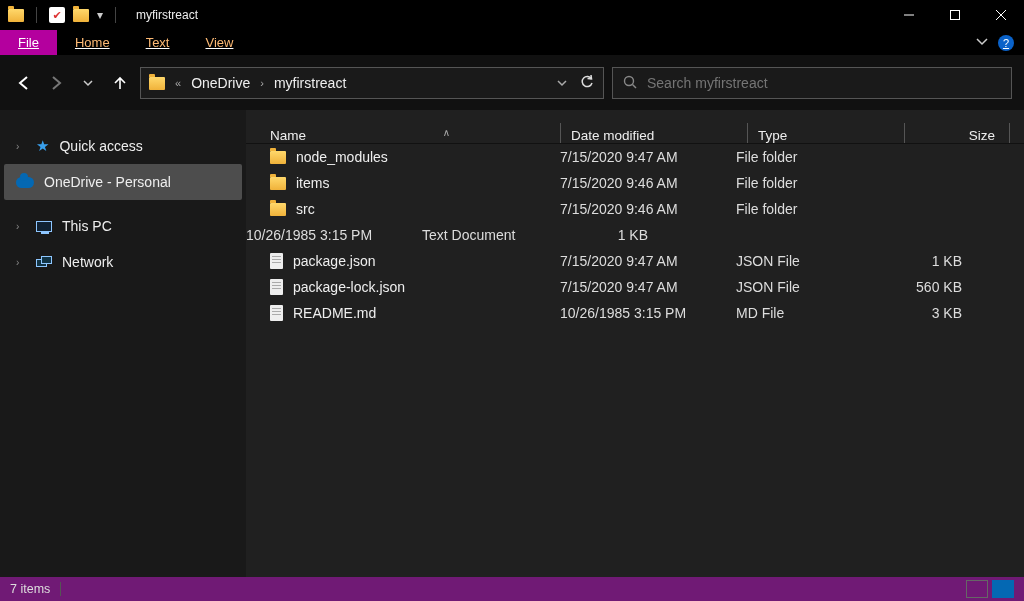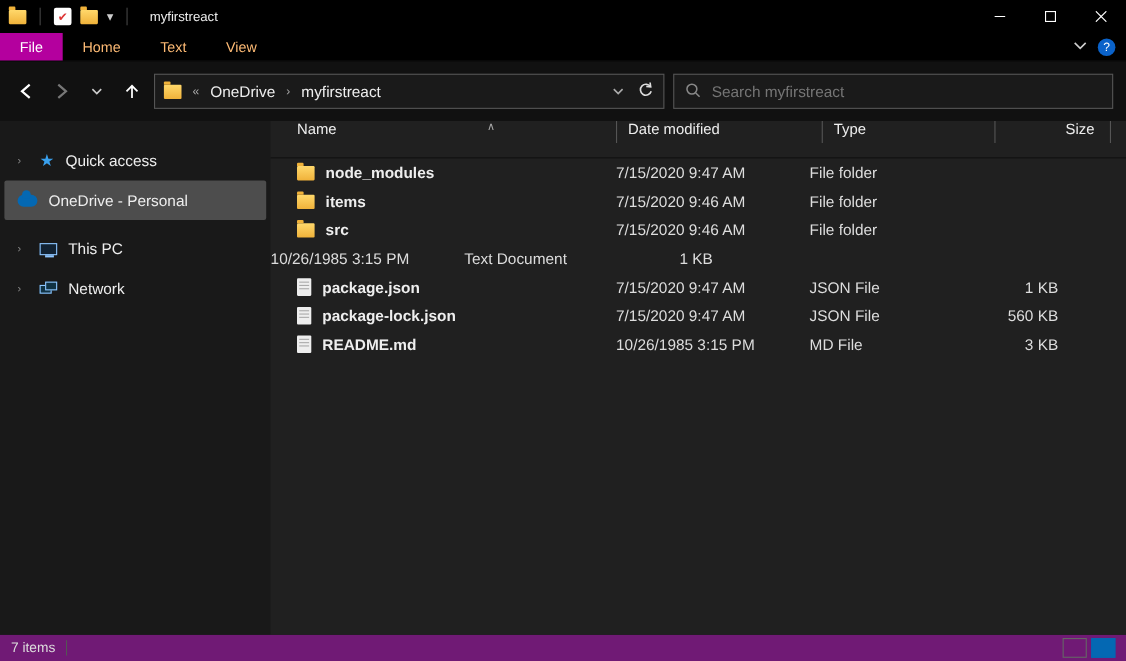--- a/index.html
+++ b/index.html
@@ -7,21 +7,21 @@
 
   
   .titlebar { height:30px; background:#000; display:flex; align-items:center; font-size:12px; }
   .titlebar .qat { display:flex; align-items:center; gap:8px; padding-left:8px; }
   .titlebar .sep { width:1px; height:16px; background:#444; margin:0 4px; }
   .titlebar .title { margin-left:8px; color:#eee; }
   .titlebar .spacer { flex:1; }
   .winbtn { width:46px; height:30px; display:flex; align-items:center; justify-content:center; color:#fff; }
 
   
-  .ribbon { height:26px; background:#000; display:flex; align-items:stretch; font-size:13px; border-bottom:1px solid #111; }
+  .ribbon { height:26px; background:#000; display:flex; align-items:stretch; font-size:13px; border-bottom:1px solid #111;text-decoration:underline; }
   .file-tab { background:#b4009e; color:#fff; padding:0 18px; display:flex; align-items:center; }
   .rtab { color:#fdba74; padding:0 18px; display:flex; align-items:center; }
   .ribbon .spacer { flex:1; }
   .ribbon-end { display:flex; align-items:center; gap:10px; padding-right:10px; }
   .chev-down { color:#ccc; }
   .help-badge { width:16px; height:16px; border-radius:50%; background:#0a62c9; color:#fff; font-size:11px; display:flex; align-items:center; justify-content:center; }
 
   
   .navrow { height:54px; background:#111; display:flex; align-items:center; padding:0 12px; gap:8px; }
   .navbtn { width:24px; height:24px; display:flex; align-items:center; justify-content:center; color:#fff; }
@@ -36,31 +36,31 @@
   
   .body { display:flex; height:calc(601px - 30px - 26px - 54px - 24px); background:#202020; }
 
   .sidebar { width:246px; background:#191919; padding-top:18px; font-size:14px; }
   .side-item { height:36px; display:flex; align-items:center; gap:10px; padding-left:16px; color:#eee; }
   .side-item.sel { background:#4d4d4d; border-radius:2px; margin:0 4px; padding-left:12px; }
   .side-item .exp { width:10px; color:#888; font-size:10px; }
   .side-item .lbl { }
 
   .content { flex:1; background:#202020; display:flex; flex-direction:column; }
-  .cols { display:flex; height:34px; align-items:flex-start; font-size:13.5px; color:#eee; border-bottom:1px solid #111; }
+  .cols { display:flex; height:34px; align-items:flex-end; font-size:13.5px; color:#eee; border-bottom:1px solid #111; }
   .col-name { width:314px; padding-left:24px; display:flex; align-items:center; gap:6px; position:relative; }
   .col-name .sort { position:absolute; right:110px; top:-1px; color:#aaa; font-size:10px; }
   .col-date { width:176px; }
   .col-type { width:146px; }
   .col-size { width:94px; text-align:right; padding-right:14px; }
   .coldiv { width:1px; height:20px; background:#555; margin-right:10px; }
 
   .files { font-size:14px; color:#eee; }
   .row { display:flex; height:26px; align-items:center; }
-  .row .c-name { width:314px; padding-left:24px; display:flex; align-items:center; gap:10px;font-weight:bold; }
+  .row .c-name { width:314px; padding-left:24px; display:flex; align-items:center; gap:10px; }
   .row .c-date { width:176px; color:#ddd; }
   .row .c-type { width:146px; color:#ddd; }
   .row .c-size { width:94px; text-align:right; padding-right:14px; color:#ddd; }
 
   
   .status { height:24px; background:#701a75; display:flex; align-items:center; font-size:12.5px; color:#ddd; padding:0 10px; }
   .status .divider { width:1px; height:14px; background:#555; margin:0 10px; }
   .status .spacer { flex:1; }
   .viewbtn { width:22px; height:18px; border:1px solid #666; margin-left:4px; position:relative; }
   .viewbtn.active { background:#0468b3; border-color:#0468b3; }

